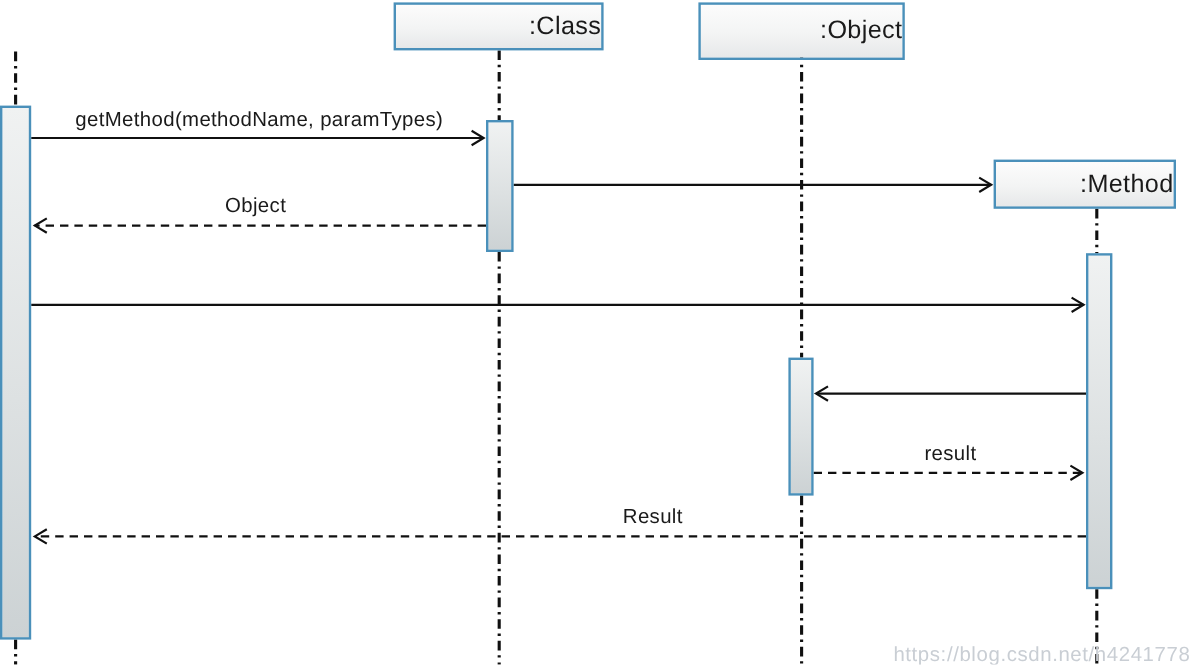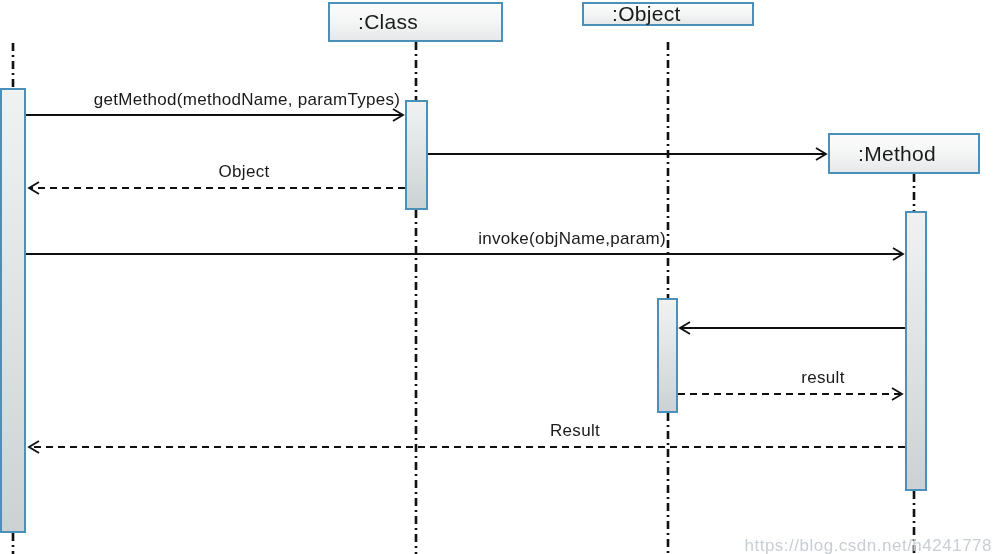--- a/index.html
+++ b/index.html
@@ -23,21 +23,21 @@
     stroke-dasharray:8 4 2 4;
     fill:none;
   }
   .msg-line{stroke:var(--line);stroke-width:1.8;fill:none;}
   .msg-line.dashed{stroke-dasharray:7 5;}
   .head-box{
     position:absolute;
     box-sizing:border-box;
     border:2px solid var(--accent);
     background:linear-gradient(180deg,#fcfcfc 0%,#f3f4f4 55%,#e6e8e9 100%);
-    display:flex;align-items:center;justify-content:flex-start;
+    display:flex;align-items:center;justify-content:flex-end;
     z-index:3;
     padding-left:28px;
   }
   .head-box .box-label{
     font-size:21px;
     color:var(--text);
     letter-spacing:0.3px;
     white-space:nowrap;
   }
   .activation{
@@ -49,21 +49,20 @@
   }
   .msg-label{
     position:absolute;
     transform:translateX(-50%);
     font-size:17px;
     letter-spacing:0.3px;
     color:var(--text);
     white-space:nowrap;
     z-index:4;
     line-height:21px;
-    margin-left:31px;
   }
   .watermark{
     position:absolute;
     right:10px;
     top:517px;
     font-size:17px;
     color:var(--watermark);
     letter-spacing:0.5px;
     z-index:1;
     white-space:nowrap;
@@ -96,25 +95,24 @@
       <line x1="678" y1="394" x2="902" y2="394" class="msg-line dashed" marker-end="url(#arrow-open)"></line>
       <line x1="905" y1="447" x2="29" y2="447" class="msg-line dashed" marker-end="url(#arrow-open)"></line>
     </svg>
   <div class="watermark">https://blog.csdn.net/h4241778</div>
 <div class="activation" style="left: 0px; top: 88px; width: 26px; height: 445px;"></div>
     <div class="activation" style="left: 405px; top: 100px; width: 23px; height: 110px;"></div>
     <div class="head-box" style="left: 328px; top: 2px; width: 175px; height: 40px;">
       <span class="box-label">:Class</span>
     </div>
     <div class="activation" style="left: 657px; top: 298px; width: 21px; height: 115px;"></div>
-    <div class="head-box" style="left: 582px; top: 2px; width: 172px; height: 24px;">
+    <div class="head-box" style="left: 582px; top: 2px; width: 172px; height: 48px;">
       <span class="box-label">:Object</span>
     </div>
     <div class="activation" style="left: 905px; top: 211px; width: 22px; height: 280px;"></div>
     <div class="head-box" style="left: 828px; top: 133px; width: 152px; height: 41px;">
       <span class="box-label">:Method</span>
     </div>
     <div class="msg-label" style="left: 216px; top: 89px;">getMethod(methodName, paramTypes)</div>
     <div class="msg-label" style="left: 213px; top: 161px;">Object</div>
-    <div class="msg-label" style="left: 541px; top: 228px;">invoke(objName,param)</div>
     <div class="msg-label" style="left: 792px; top: 367px;">result</div>
     <div class="msg-label" style="left: 544px; top: 420px;">Result</div>
   </div>
 
 </body></html>

